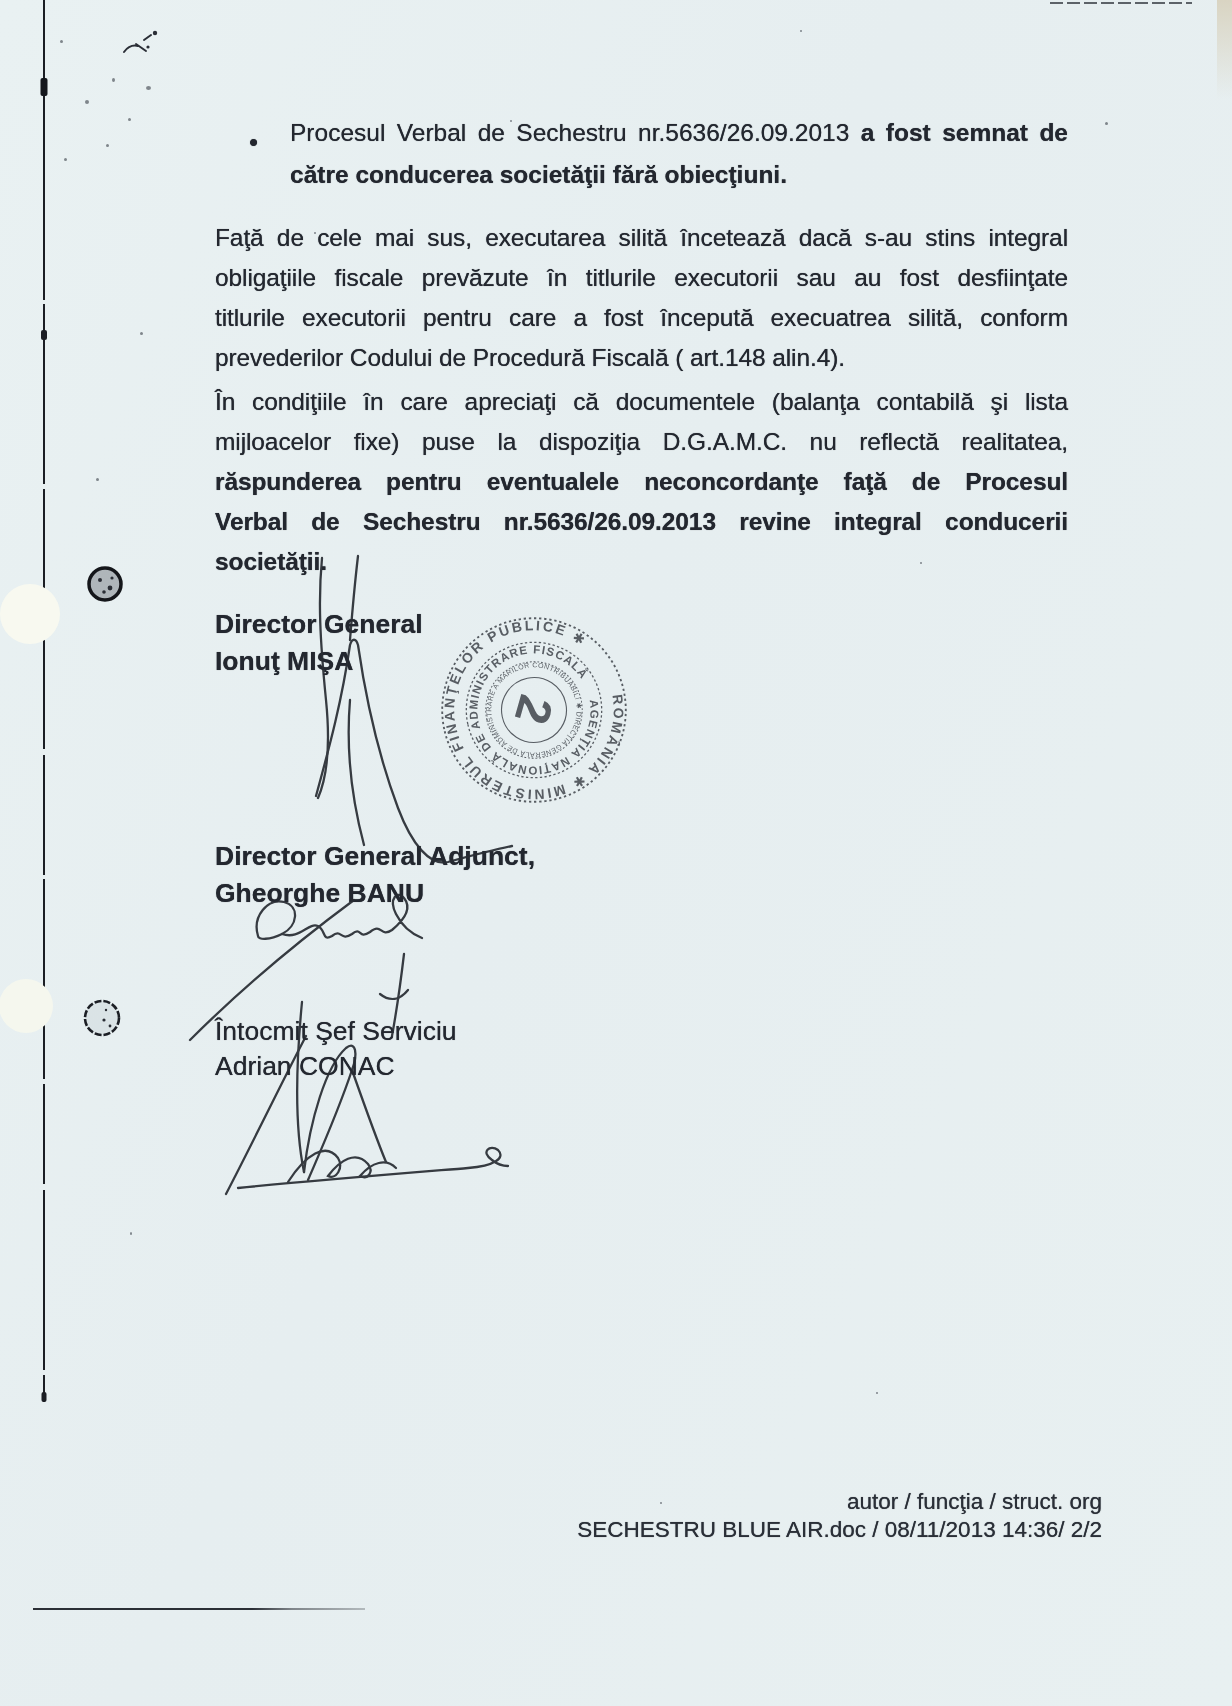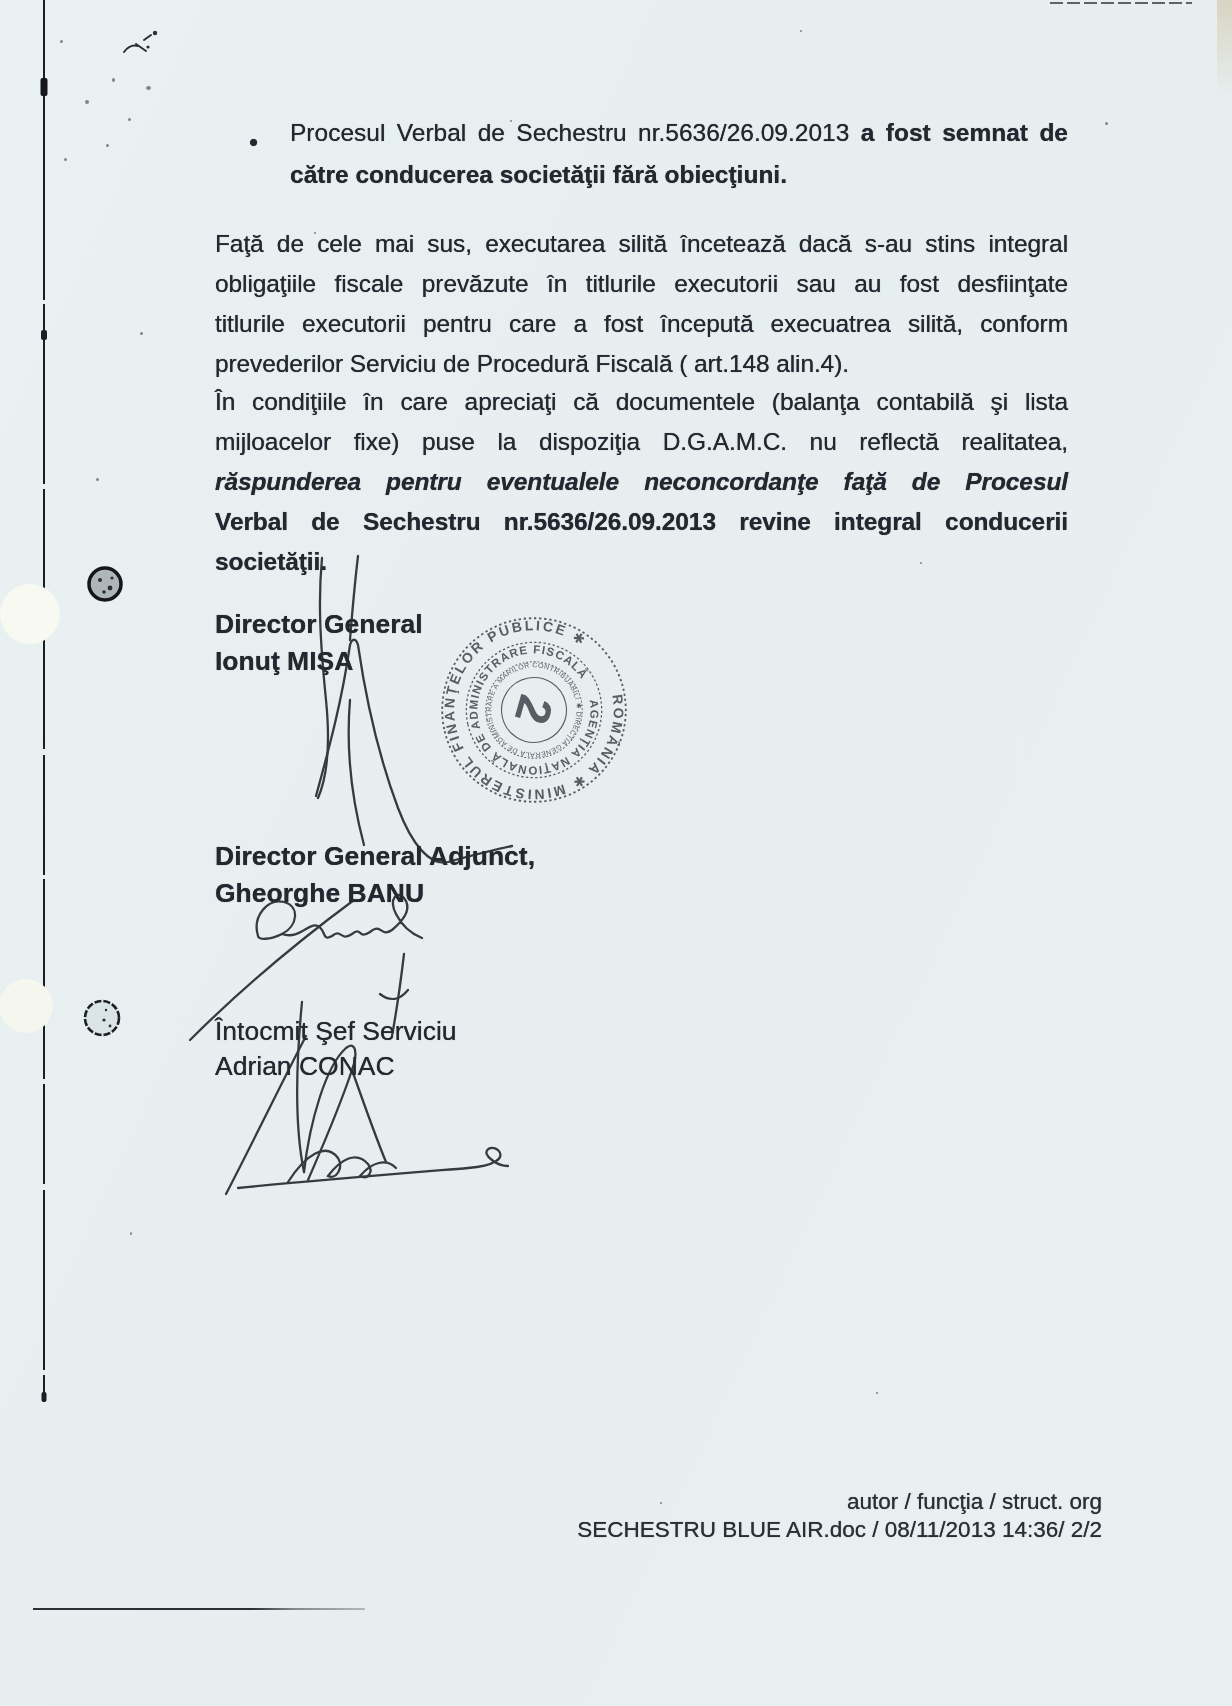--- a/index.html
+++ b/index.html
@@ -76,31 +76,31 @@
   </div>
 
   <div class="bullet-wrap txt" style="top:112px;">
     <span class="bullet-marker">•</span>
     <div class="bullet-text">
       <div class="line jline" style="white-space: nowrap; text-align: left; word-spacing: 0px;"><span>Procesul Verbal de Sechestru nr.5636/26.09.2013</span> <span class="b">a fost semnat de</span></div>
       <div class="line b">către conducerea societăţii fără obiecţiuni.</div>
     </div>
   </div>
 
-  <div class="para txt" style="top:224px;">
+  <div class="para txt" style="top:218px;">
     <div class="line jline" style="white-space: nowrap; text-align: left; word-spacing: 0px;">Faţă de cele mai sus, executarea silită încetează dacă s-au stins integral</div>
     <div class="line jline" style="white-space: nowrap; text-align: left; word-spacing: 0px;">obligaţiile fiscale prevăzute în titlurile executorii sau au fost desfiinţate</div>
     <div class="line jline" style="white-space: nowrap; text-align: center; word-spacing: 0px;">titlurile executorii pentru care a fost începută execuatrea silită, conform</div>
-    <div class="line">prevederilor Serviciu de Procedură Fiscală ( art.148 alin.4).</div>
+    <div class="line">prevederilor Codului de Procedură Fiscală ( art.148 alin.4).</div>
   </div>
 
   <div class="para txt" style="top:382px;">
     <div class="line jline" style="white-space: nowrap; text-align: left; word-spacing: 0px;">În condiţiile în care apreciaţi că documentele (balanţa contabilă şi lista</div>
     <div class="line jline" style="white-space: nowrap; text-align: center; word-spacing: 0px;">mijloacelor fixe) puse la dispoziţia D.G.A.M.C. nu reflectă realitatea,</div>
-    <div class="line jline b" style="white-space: nowrap; text-align: right; word-spacing: 0px; font-style: italic;">răspunderea pentru eventualele neconcordanţe faţă de Procesul</div>
+    <div class="line jline b" style="white-space: nowrap; text-align: right; word-spacing: 0px;">răspunderea pentru eventualele neconcordanţe faţă de Procesul</div>
     <div class="line jline b" style="white-space: nowrap; text-align: center; word-spacing: 0px;">Verbal de Sechestru nr.5636/26.09.2013 revine integral conducerii</div>
     <div class="line b">societăţii.</div>
   </div>
 
   <div class="sig-block txt b" style="top:606px;">
     <div>Director General</div>
     <div>Ionuţ MIŞA</div>
   </div>
 
   <div class="sig-block txt b" style="top:838px;">

